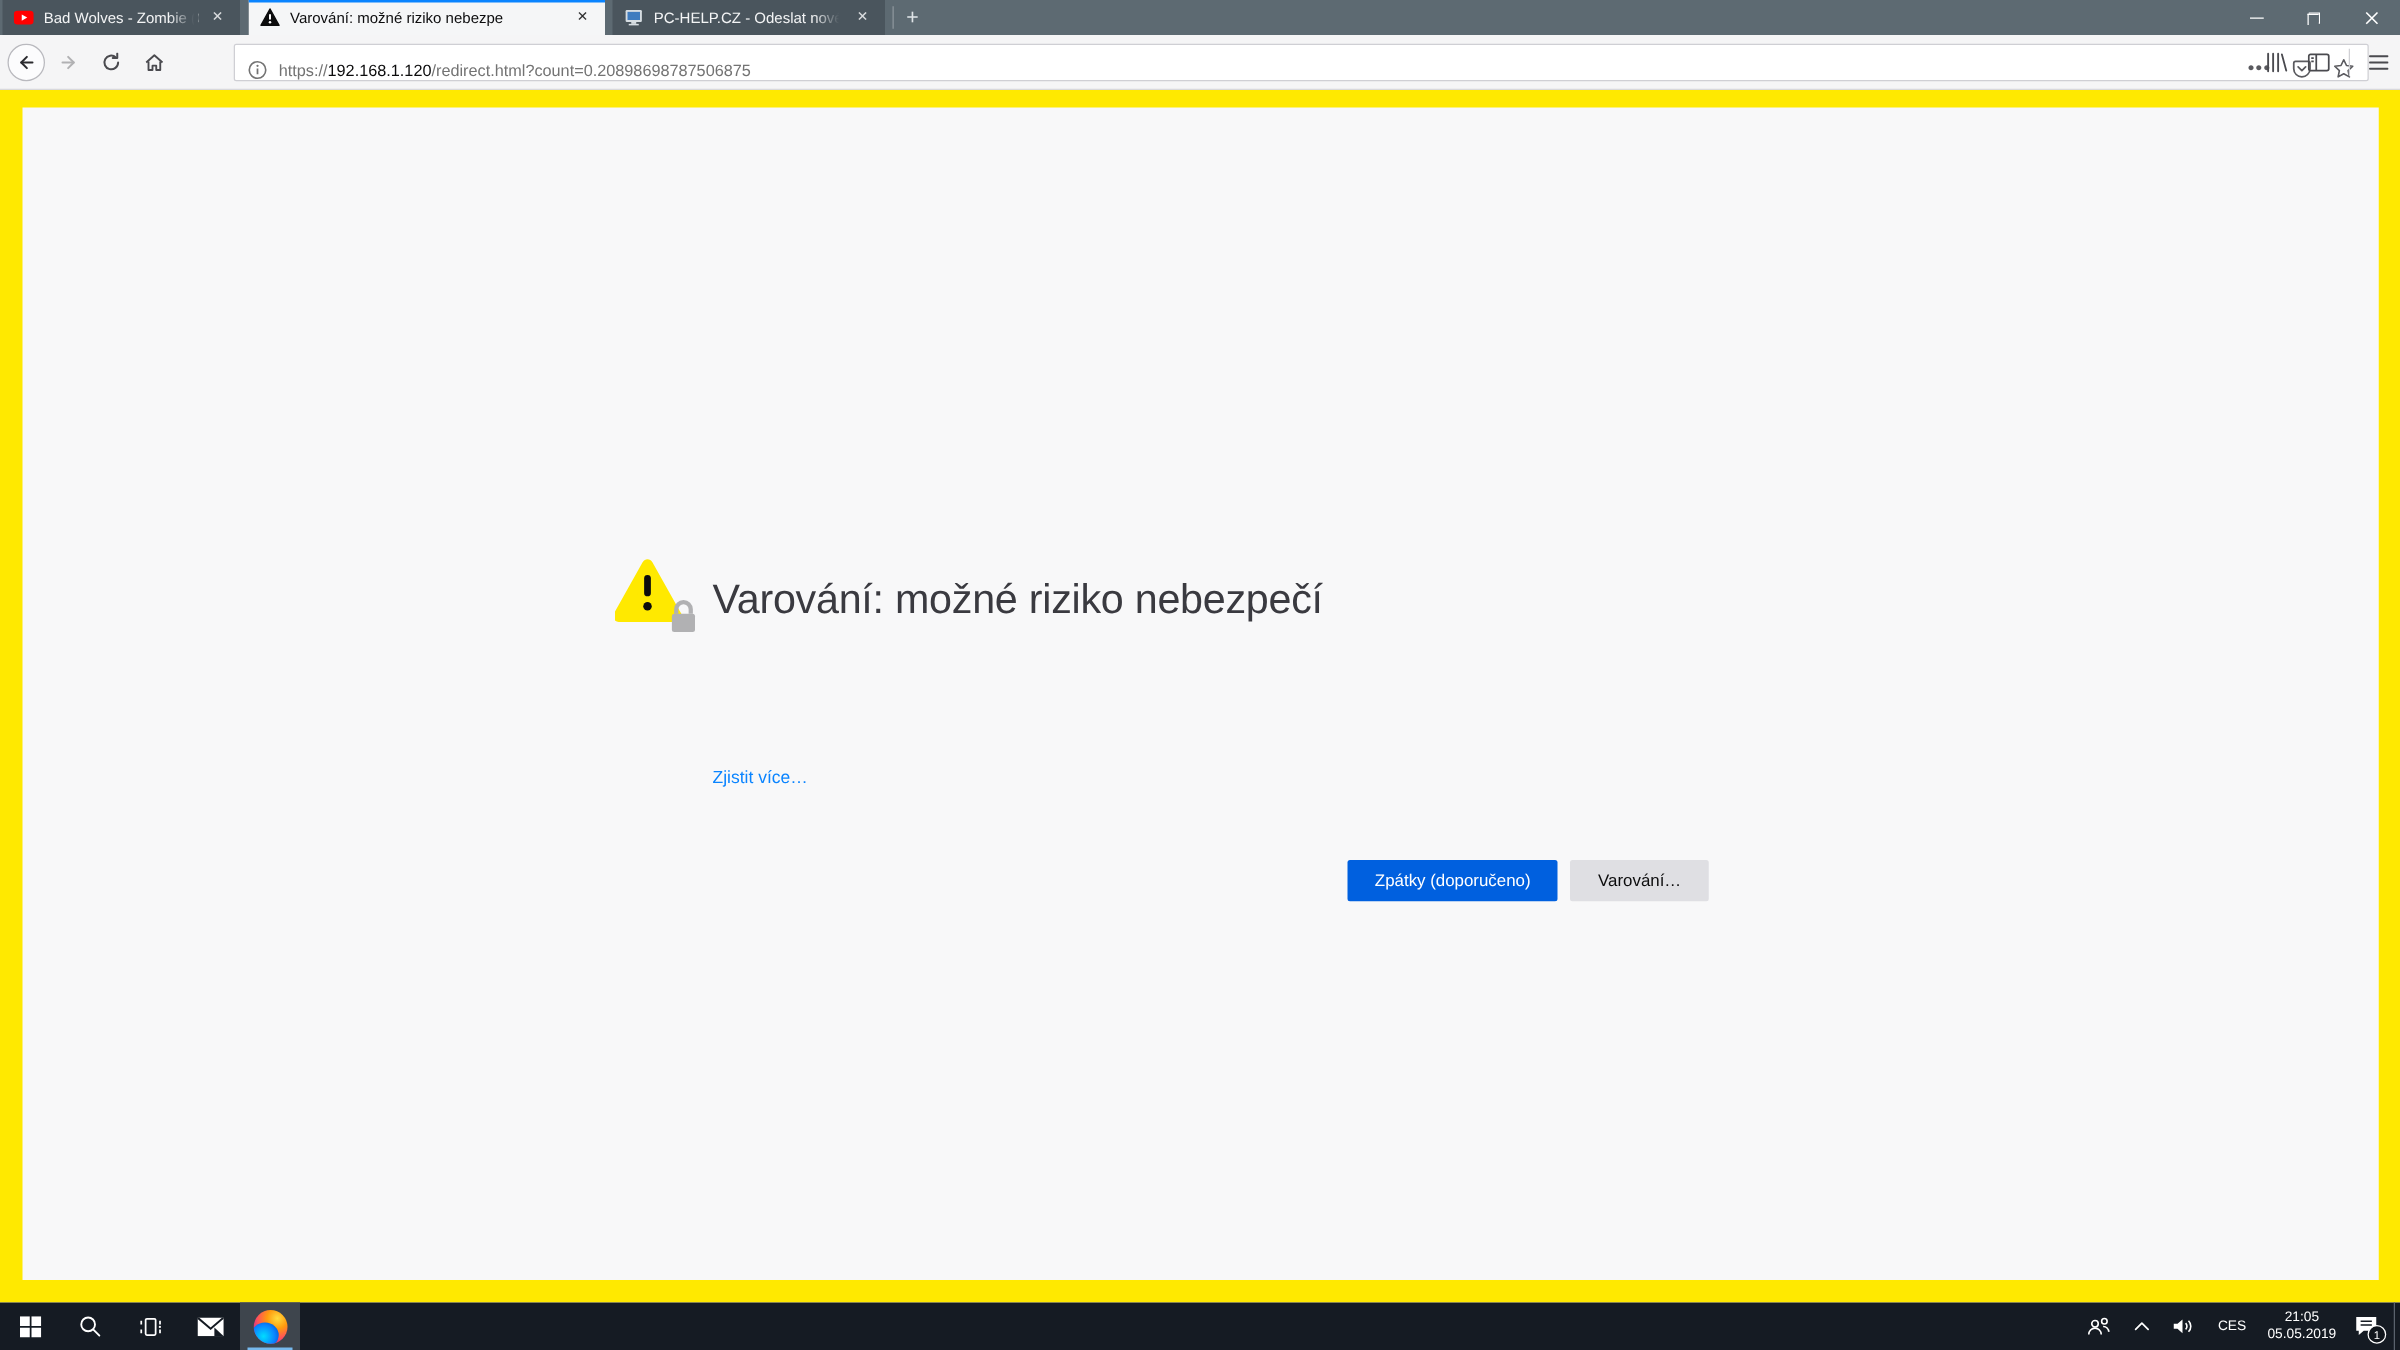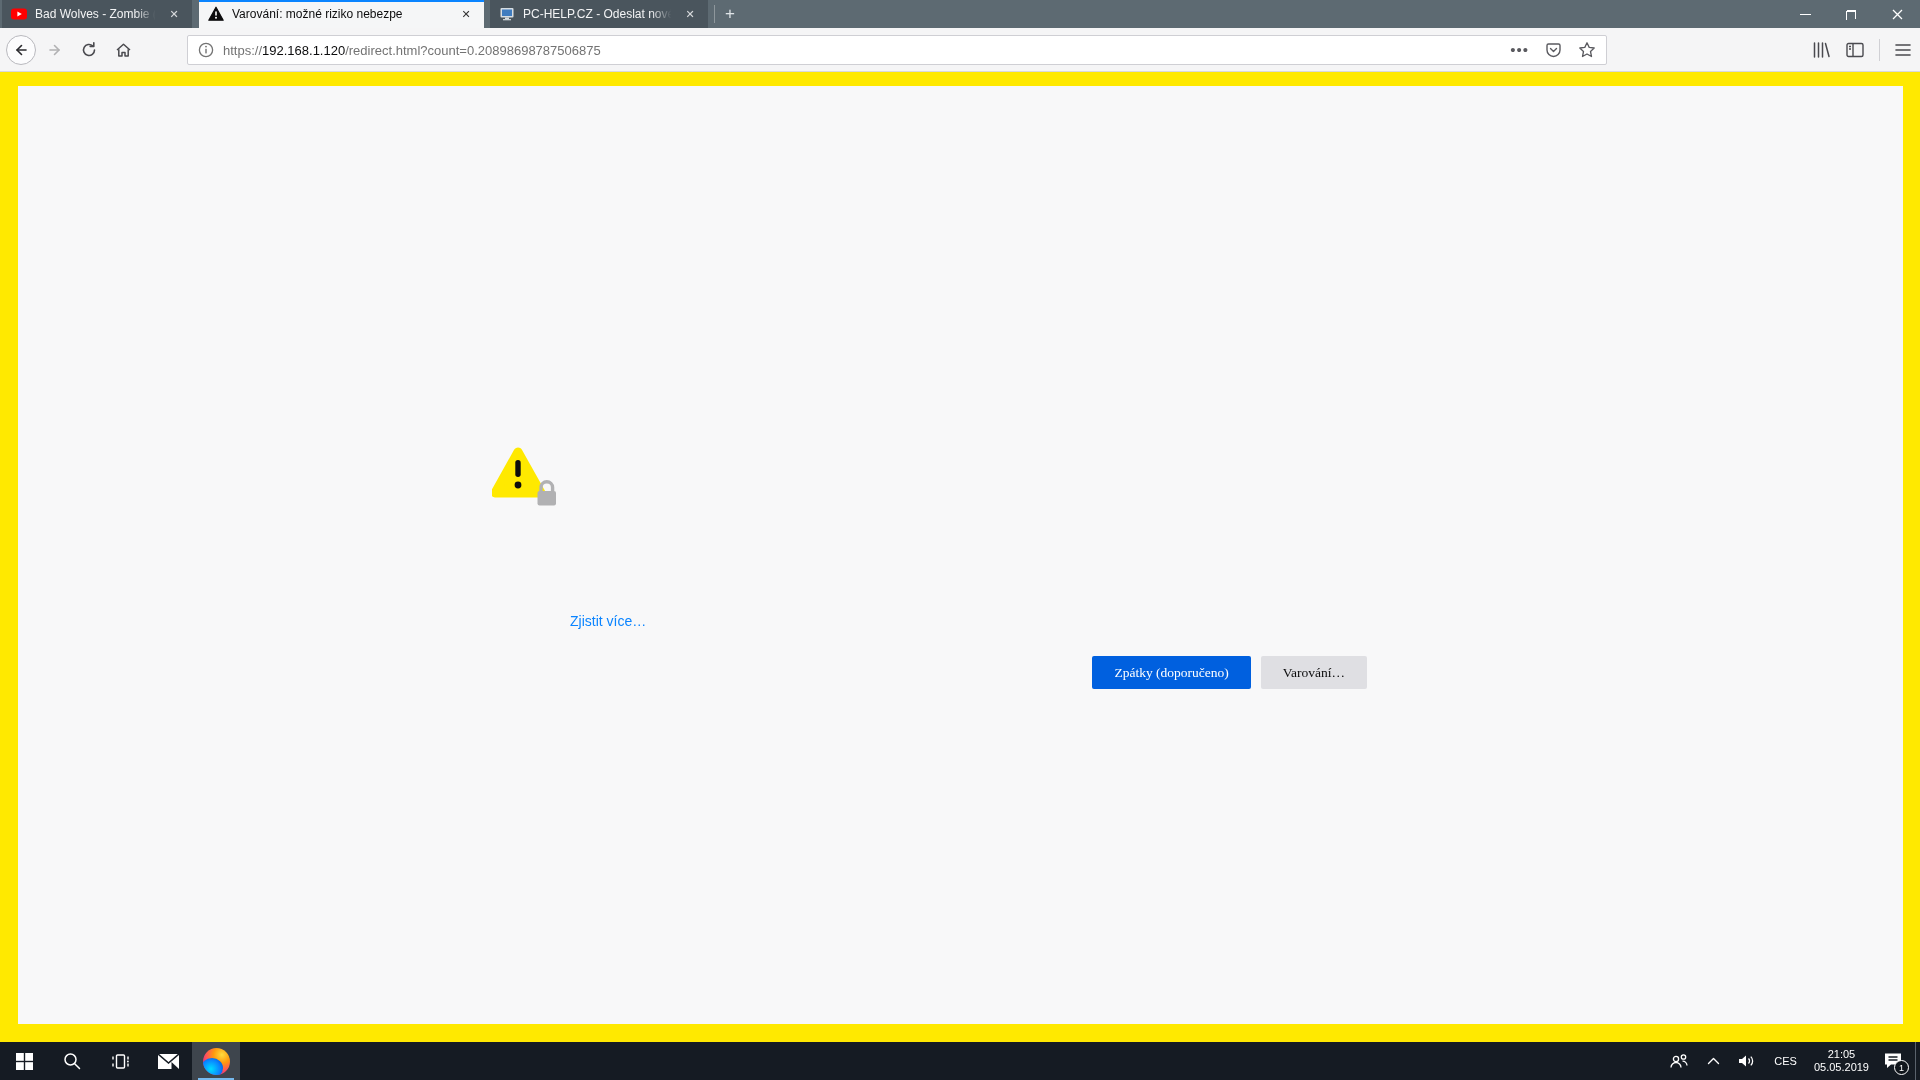--- a/index.html
+++ b/index.html
@@ -27,37 +27,37 @@
   .win-btn { width:46px; height:28px; display:flex; align-items:center; justify-content:center; }
   .glyph-min { width:11px; height:1px; background:#fff; }
   .glyph-restore { width:9px; height:9px; border:1px solid #fff; position:relative; background:#5d6a72; }
   .glyph-restore::before { content:""; position:absolute; left:1px; bottom:1px; width:8px; height:8px; border:1px solid #fff; border-right:none; border-bottom:none; background:#5d6a72; transform:translate(-3px,3px); }
 
   
   .toolbar { position:absolute; top:28px; left:0; width:100%; height:44px; background:#f5f5f6; border-bottom:1px solid #d8d8dc; }
   .nav-left { position:absolute; left:6px; top:0; height:44px; display:flex; align-items:center; }
   .nav-btn { width:30px; height:30px; display:flex; align-items:center; justify-content:center; margin-right:4px; border-radius:3px; }
   .nav-btn.back { border:1px solid #b9b9be; border-radius:50%; background:#fcfcfd; }
-  .urlbar { position:absolute; left:187px; top:7px; width:1420px; height:30px; background:#fff; border:1px solid #cfcfd4; border-radius:2px; display:flex; align-items:center; padding:0 10px; }
+  .urlbar { position:absolute; left:187px; top:7px; width:1708px; height:30px; background:#fff; border:1px solid #cfcfd4; border-radius:2px; display:flex; align-items:flex-end; padding:0 10px; }
   .url-text { margin-left:9px; font-size:13px; color:#737373; white-space:nowrap; }
   .url-text .host { color:#0c0c0d; }
   .urlbar-actions { margin-left:auto; display:flex; align-items:center; gap:16px; }
   .dots { font-size:15px; color:#5a5a5f; letter-spacing:1px; line-height:10px; }
   .toolbar-right { position:absolute; right:9px; top:0; height:44px; display:flex; align-items:center; gap:15px; }
   .vsep { width:1px; height:22px; background:#d0d0d4; }
 
   
   .viewport { position:absolute; top:72px; left:0; right:0; bottom:38px; background:#ffe900; }
   .page { position:absolute; top:14px; left:18px; right:17px; bottom:18px; background:#f8f8f9; }
   .warn-icon { position:absolute; left:474px; top:360px; }
   .page-title { position:absolute; left:552px; top:374px; font-size:33px; font-weight:300; color:#3a3a40; letter-spacing:-0.2px; }
   .page-body { position:absolute; left:552px; top:441px; width:795px; font-size:14px; line-height:20.5px; color:#0c0c0d; }
   .learn-more { position:absolute; left:552px; top:527px; font-size:14px; color:#0a84ff; text-decoration:none; }
   .btn-row { position:absolute; left:552px; top:570px; width:797px; display:flex; justify-content:flex-end; gap:10px; }
-  .btn { height:33px; font-size:13.5px; font-family:Liberation Serif, serif; border:none; border-radius:2px; padding:0 22px; cursor:pointer; }
+  .btn { height:33px; font-size:13.5px; font-family:Liberation Sans, sans-serif; border:none; border-radius:2px; padding:0 22px; cursor:pointer;margin-top:32px; }
   .btn.primary { background:#0060df; color:#fff; }
   .btn.secondary { background:#dfdfe3; color:#0c0c0d; }
   .report-row { position:absolute; left:555px; top:617px; display:flex; align-items:flex-start; }
   .checkbox { width:17px; height:17px; background:#fff; border:1px solid #8f8f9d; border-radius:2px; flex:0 0 17px; margin-top:1px; }
   .report-label { margin-left:13px; font-size:14px; color:#0c0c0d; line-height:20px; }
 
   
   .taskbar { position:absolute; bottom:0; left:0; width:100%; height:38px; background:#151b23; display:flex; align-items:stretch; color:#fff; }
   .tb-btn { width:48px; display:flex; align-items:center; justify-content:center; position:relative; }
   .tb-btn.active { background:#3e454d; }
@@ -211,20 +211,21 @@
       <div class="warn-icon">
         <svg width="68" height="64" viewBox="0 0 68 64">
           <polygon points="26,6 49,47 3,47" fill="#ffe900" stroke="#ffe900" stroke-width="9" stroke-linejoin="round"></polygon>
           <rect x="23.3" y="14" width="5.4" height="17" rx="2.7" fill="#0c0c0d"></rect>
           <circle cx="26" cy="39" r="3.4" fill="#0c0c0d"></circle>
           <path d="M49 45 v-3.5 a5.8 5.8 0 0 1 11.6 0 V45" fill="none" stroke="#b1b1b3" stroke-width="3.4"></path>
           <rect x="45.5" y="45" width="18.5" height="14.5" rx="2" fill="#b1b1b3"></rect>
         </svg>
       </div>
 
+      <h1 class="page-title">Varování: možné riziko nebezpečí</h1>
 
 
       <a class="learn-more" href="#">Zjistit více…</a>
 
       <div class="btn-row">
         <button class="btn primary">Zpátky (doporučeno)</button>
         <button class="btn secondary">Varování…</button>
       </div>
 
 

